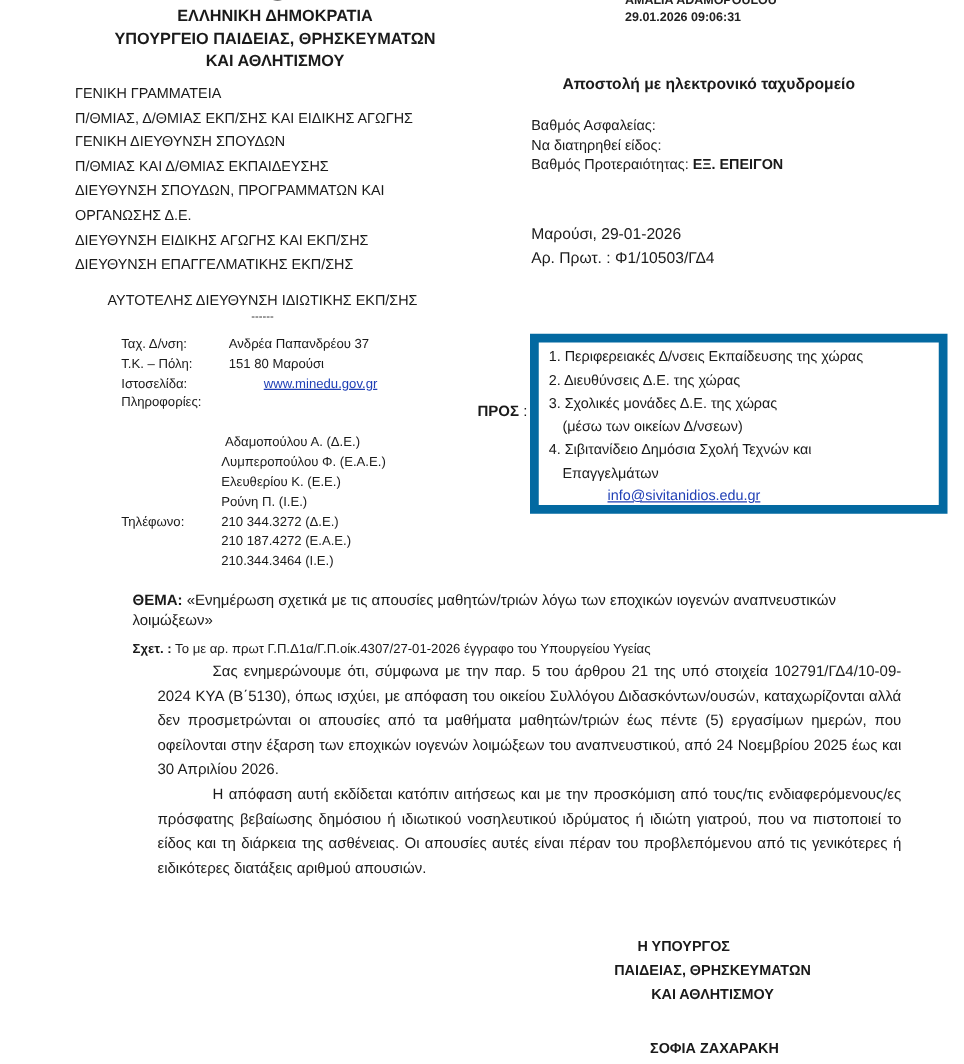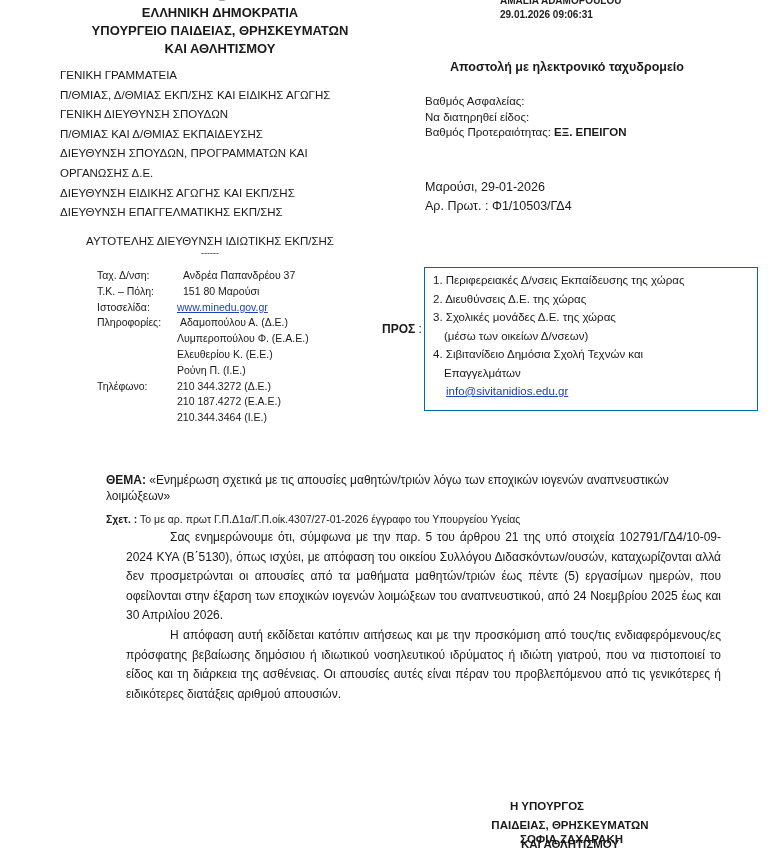--- a/index.html
+++ b/index.html
@@ -11,40 +11,40 @@
     .bold { font-weight: bold; }
     .ministry-head { left: 70px; top: 4px; width: 300px; text-align: center; font-weight: bold; font-size: 13px; line-height: 18px; }
     .dept { left: 60px; top: 66px; width: 320px; text-align: left; font-size: 11.5px; line-height: 19.6px; }
     .private-dept { left: 60px; top: 234px; width: 300px; text-align: center; font-size: 11.5px; line-height: 14px; }
     .sep { font-size: 9px; line-height: 10px; }
     .contact { left: 73px; top: 268px; font-size: 10.5px; line-height: 15.8px; }
     .contact .row { display: flex; }
     .contact .lbl { width: 80px; margin-left: 24px; }
     .contact .val-a { padding-left: 6px; }
     .contact .val-b { padding-left: 0; }
-    .contact .val-c { padding-left: 3px; }
-    .link { color: #1f3fb5; text-decoration: underline; }
+    .contact .val-c { padding-left: 3px; margin-top: 32px; }
+    .link { color: #1f3fb5; text-decoration: underline; margin-left: 34px; }
     .stamp { left: 500px; top: -6px; font-weight: bold; font-size: 10px; line-height: 14px; color: #222; }
     .email-send { left: 418px; top: 60px; font-weight: bold; font-size: 12.5px; margin-left: 32px; }
     .meta { left: 425px; top: 94px; font-size: 11.5px; line-height: 15.5px; }
     .dateref { left: 425px; top: 178px; font-size: 12.5px; line-height: 18.5px; }
     .pros-label { left: 382px; top: 322px; font-size: 12px; }
     .recipients {
       left: 424px; top: 267px; width: 334px; height: 144px;
-      border: 1px solid #0369a1; box-sizing: border-box;
+      border: 7px solid #0369a1; box-sizing: border-box;
       padding: 3px 6px 0 8px; font-size: 11.5px; line-height: 18.5px;
     }
     .recipients .indent { padding-left: 11px; }
     .recipients .indent2 { padding-left: 13px; }
     .subject { left: 106px; top: 472px; width: 600px; font-size: 12px; line-height: 16px; }
     .relation { left: 106px; top: 513px; width: 600px; font-size: 10.5px; }
     .body { left: 106px; top: 528px; width: 595px; font-size: 12px; line-height: 19.6px; text-align: justify; margin-left: 20px; }
     .body p { margin: 0; text-indent: 44px; }
     .signature { left: 470px; top: 749px; width: 200px; text-align: center; font-weight: bold; font-size: 11.5px; line-height: 19px; }
-    .signature .l1 { padding-right: 46px; margin-top: 48px; }
+    .signature .l1 { padding-right: 46px; }
     .signer { left: 520px; top: 833px; font-weight: bold; font-size: 11.5px; }
     .emblem { left: 210px; top: -12px; width: 24px; height: 14px; }
   </style>
 </head>
 <body>
 
 <div class="abs emblem">
   <svg width="24" height="14" viewBox="0 0 24 14">
       <ellipse cx="12" cy="4" rx="9" ry="8" fill="none" stroke="#444" stroke-width="1.2"></ellipse>
       <path d="M6 6 Q12 12 18 6" fill="none" stroke="#444" stroke-width="1"></path>

